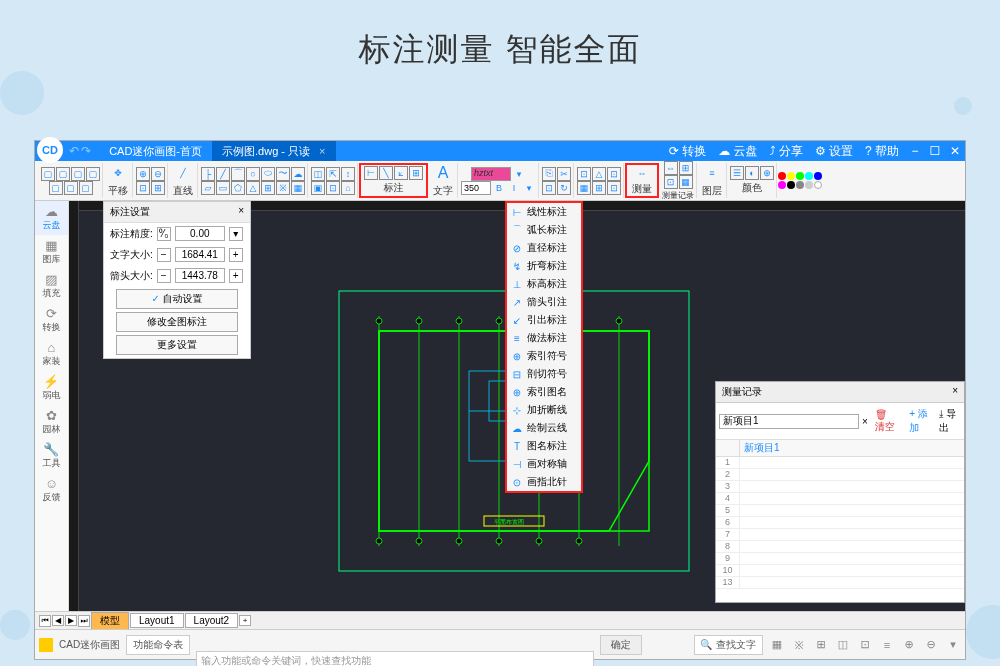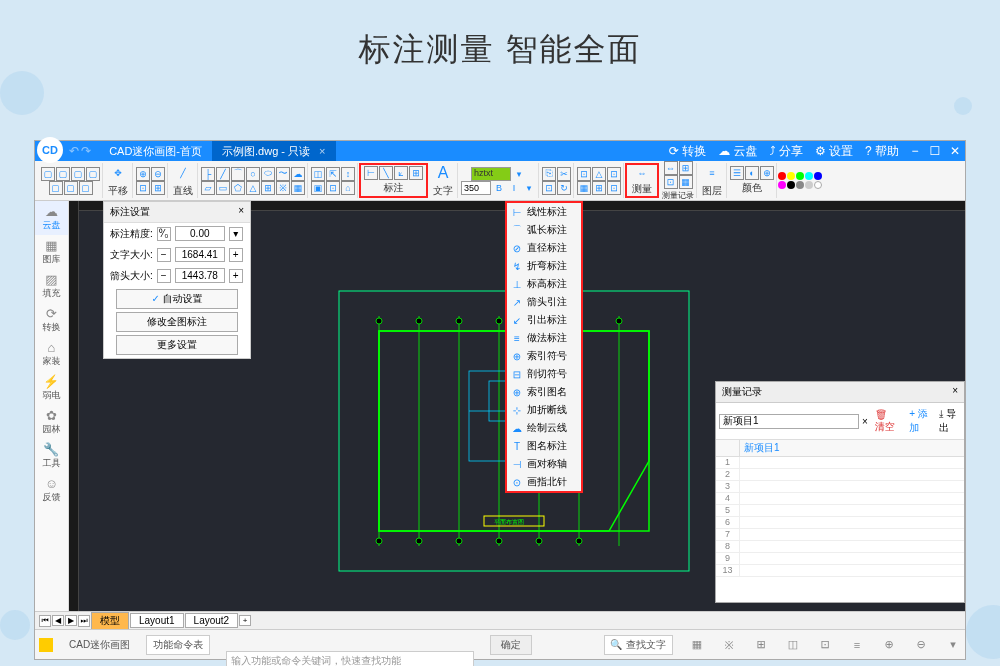--- a/index.html
+++ b/index.html
@@ -19,21 +19,21 @@
 .titlebar .wincontrols span { width: 20px; text-align: center; font-size: 12px; cursor: pointer; }
 
 .ribbon { height: 40px; background: #f5f5f5; border-bottom: 1px solid #ccc; display: flex; align-items: center; padding: 2px 4px; gap: 1px; font-size: 10px; color: #333; }
 .ribbon .grp { display: flex; flex-direction: column; align-items: center; padding: 0 2px; border-right: 1px solid #ddd; height: 100%; justify-content: center; }
 .ribbon .iconrow { display: flex; gap: 1px; }
 .ribbon .ic { width: 14px; height: 14px; border: 1px solid #888; font-size: 9px; display: flex; align-items: center; justify-content: center; color: #1a8cff; cursor: pointer; }
 .ribbon .ic.n { border: none; }
 .ribbon .lbl { font-size: 10px; margin-top: 1px; }
 .ribbon .big { width: 24px; height: 24px; }
 .ribbon input { width: 42px; height: 14px; border: 1px solid #999; font-size: 9px; padding: 0 2px; }
-.ribbon .sel { width: 40px; height: 14px; border: 1px solid #999; font-size: 9px; background: #84cc16; padding: 0 2px; }
+.ribbon .sel { width: 40px; height: 14px; border: 1px solid #999; font-size: 9px; background: #ec4899; padding: 0 2px; font-style: italic; }
 .hl-red { border: 2px solid #ff2020 !important; position: relative; z-index: 5; }
 .swatches { display: flex; gap: 1px; flex-wrap: wrap; width: 50px; }
 .swatches span { width: 8px; height: 8px; border-radius: 50%; }
 
 .workspace { flex: 1; display: flex; position: relative; background: #fff; }
 .leftbar { width: 34px; background: #f9f9f9; border-right: 1px solid #ddd; display: flex; flex-direction: column; align-items: center; font-size: 9px; color: #555; }
 .leftbar .item { width: 100%; padding: 3px 0; text-align: center; cursor: pointer; }
 .leftbar .item .icn { font-size: 13px; color: #888; }
 .leftbar .item.active { background: #e8f0ff; color: #1a8cff; }
 
@@ -67,21 +67,21 @@
 .panel-meas .gh span:last-child { flex: 1; padding: 1px 4px; color: #1a8cff; }
 .panel-meas .gr { display: flex; border-bottom: 1px solid #eee; height: 12px; }
 .panel-meas .gr span:first-child { width: 24px; text-align: center; border-right: 1px solid #eee; color: #888; font-size: 9px; }
 .panel-meas .gr span:last-child { flex: 1; }
 
 .tabbar { height: 18px; background: #f0f0f0; border-top: 1px solid #ccc; display: flex; align-items: center; font-size: 10px; padding: 0 4px; gap: 1px; }
 .tabbar .nav { width: 12px; text-align: center; border: 1px solid #aaa; cursor: pointer; font-size: 8px; background: #fff; }
 .tabbar .tab { padding: 1px 8px; border: 1px solid #aaa; background: #fff; cursor: pointer; }
 .tabbar .tab.active { background: #ffb84d; border-bottom: 1px solid #ffb84d; }
 
-.statusbar { height: 30px; background: #f5f5f5; border-top: 1px solid #ccc; display: flex; align-items: center; font-size: 10px; padding: 10px 4px; gap: 16px; color: #555; }
+.statusbar { height: 30px; background: #f5f5f5; border-top: 1px solid #ccc; display: flex; align-items: center; font-size: 10px; padding: 10px 4px; gap: 6px; color: #555; }
 .statusbar .slogo { width: 14px; height: 14px; background: #ffcc00; }
 .statusbar .sitem { padding: 2px 6px; border: 1px solid #ccc; background: #fff; cursor: pointer; }
 .statusbar .sinput { flex: 1; border: 1px solid #ccc; padding: 2px 4px; background: #fff; color: #999; margin-top: 32px; }
 .statusbar .sbtn { padding: 2px 10px; border: 1px solid #ccc; background: #eee; cursor: pointer; }
 .statusbar .sic { width: 16px; text-align: center; cursor: pointer; color: #888; font-size: 11px; }
 
 .deco-circle { position: absolute; border-radius: 50%; background: #b8d8f0; opacity: .6; }
 .c1 { width: 44px; height: 44px; left: 0; top: 71px; }
 .c2 { width: 30px; height: 30px; left: 0; top: 610px; }
 .c3 { width: 54px; height: 54px; right: -20px; top: 605px; }
@@ -505,20 +505,24 @@
               </div>
               <div class="gr">
                 <span>8</span>
                 <span></span>
               </div>
               <div class="gr">
                 <span>9</span>
                 <span></span>
               </div>
               <div class="gr">
+                <span>10</span>
+                <span></span>
+              </div>
+              <div class="gr">
                 <span>13</span>
                 <span></span>
               </div>
             </div>
         </div>
       </div>
     </div>
   </div>
 
   <div class="tabbar">

